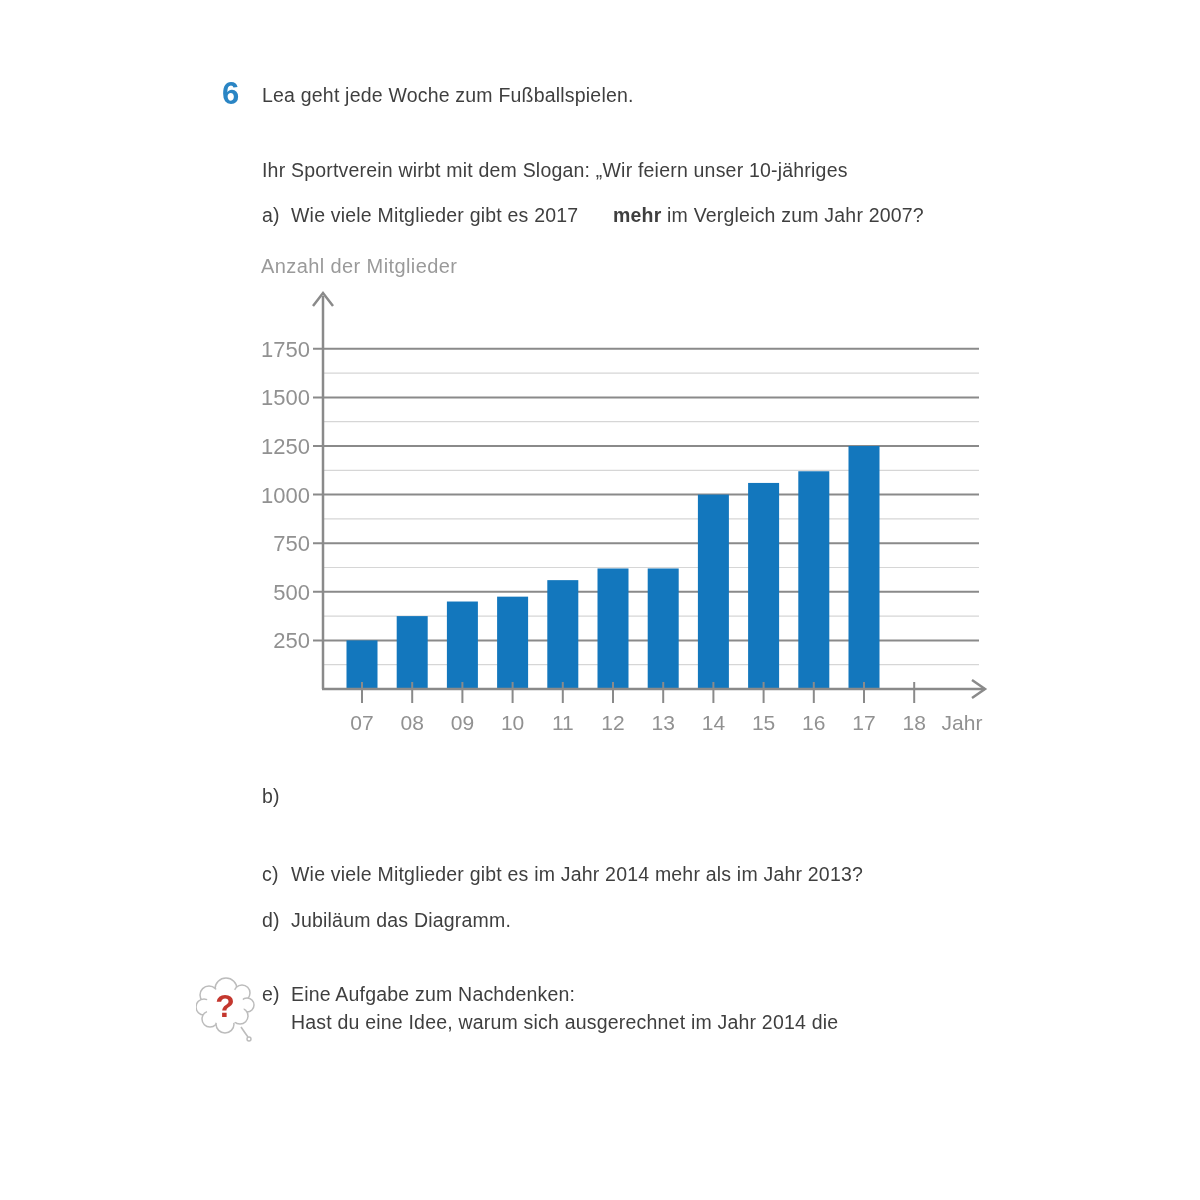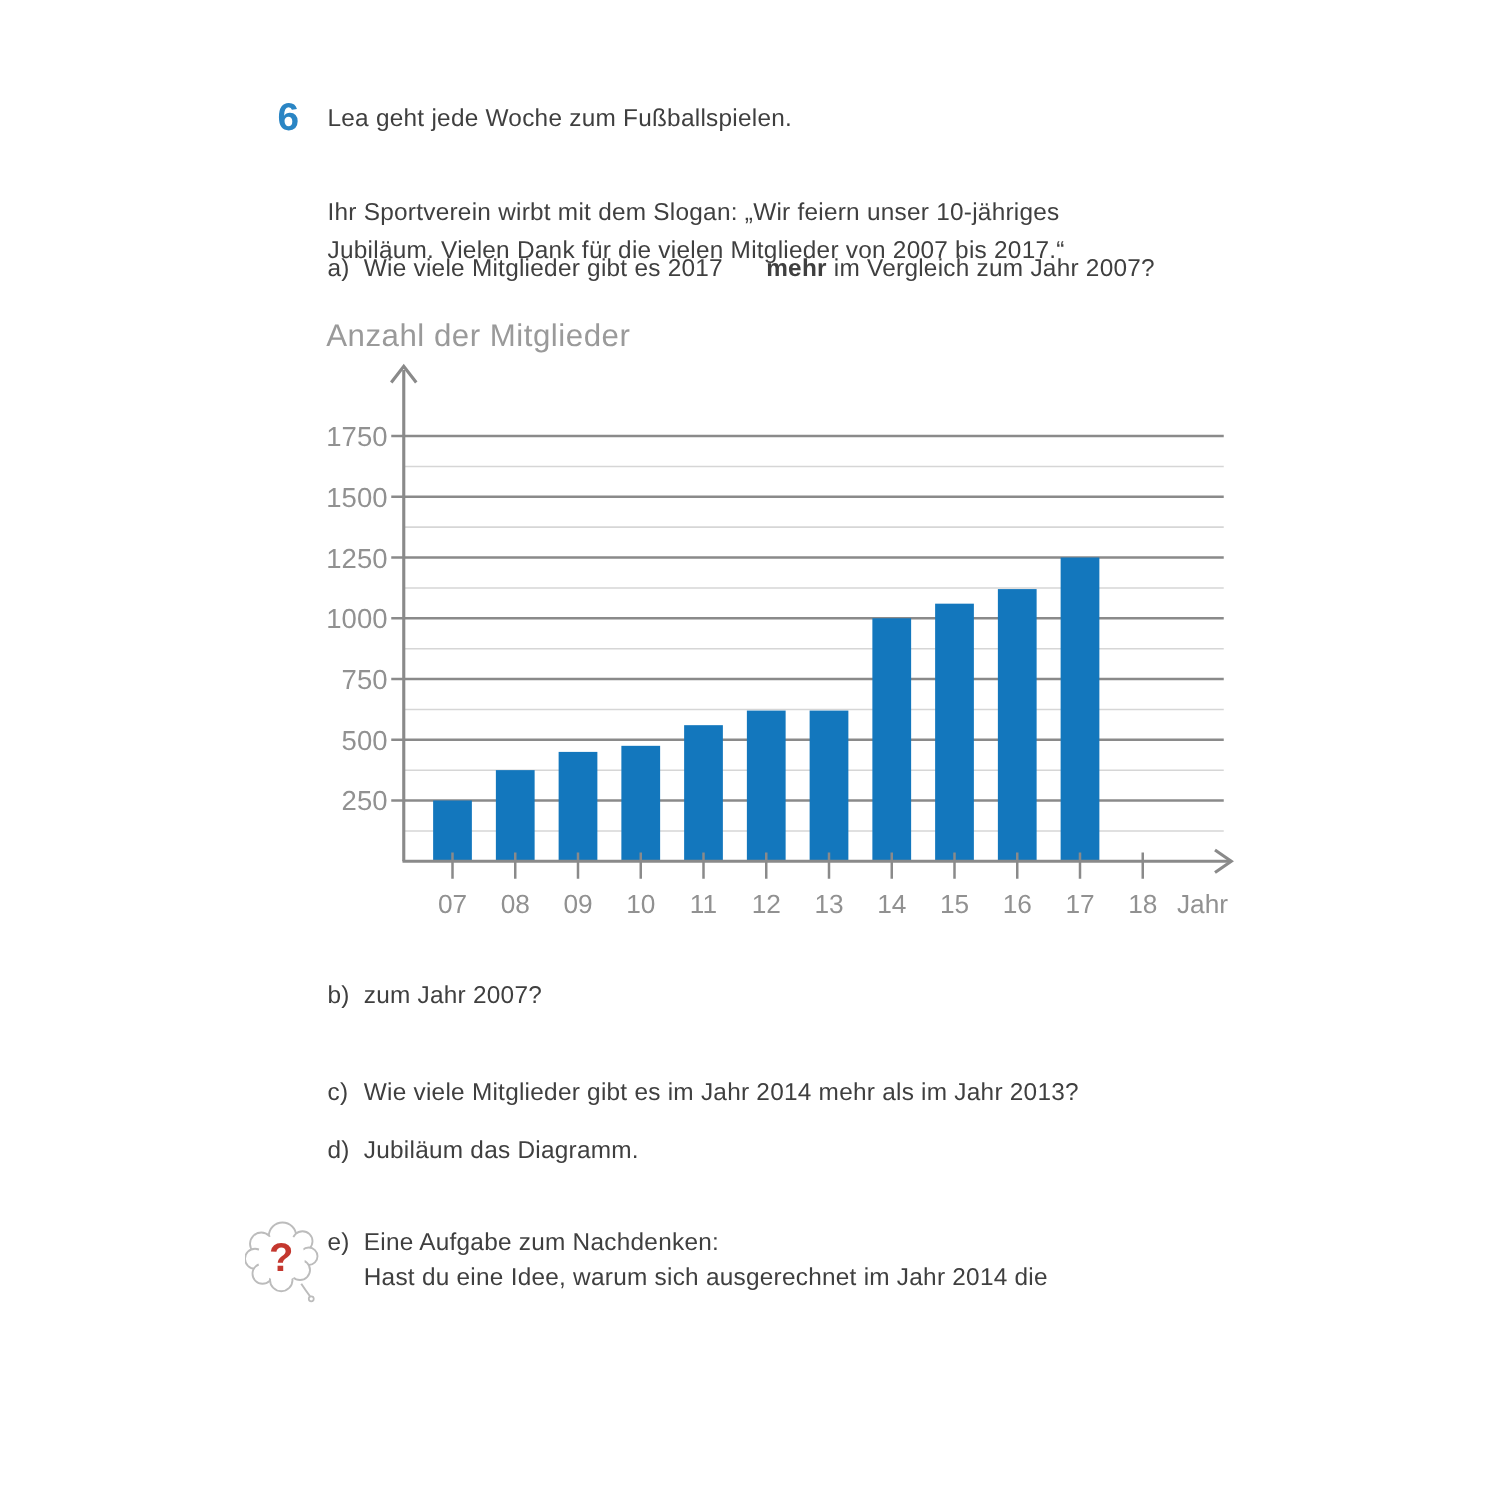--- a/index.html
+++ b/index.html
@@ -21,38 +21,37 @@
   .slogan{left:262px;top:119px;width:700px;margin-top:36px;}
   .q-row{display:flex;}
   .q-label{width:29px;flex:none;}
   .qa{left:262px;top:200px;}
   .qb{left:262px;top:781px;}
   .qc{left:262px;top:859px;}
   .qd{left:262px;top:905px;}
   .qe{left:262px;top:980px;line-height:28px;}
   .chart-title{
     left:261px;top:255px;
-    font-size:25px;color:#9a9a9a;letter-spacing:0.4px;text-align:center;
+    font-size:20px;color:#9a9a9a;letter-spacing:0.4px;text-align:center;
   }
   .chart-box{left:235px;top:280px;}
   .bubble-box{left:196px;top:976px;}
   b{font-weight:bold;margin-left:29px;}
 </style>
 </head>
 <body>
 
 <div class="page">
 
   <div class="abs exnum">6</div>
 
   <div class="abs body-text intro1">Lea geht jede Woche zum Fußballspielen.</div>
 
   <div class="abs body-text slogan">
     <div>Ihr Sportverein wirbt mit dem Slogan: „Wir feiern unser 10-jähriges</div>
-    <div>Jubiläum. Vielen Dank für die vielen Mitglieder von 2007 bis 2017.“</div>
   </div>
 
   <div class="abs body-text q-row qa">
     <span class="q-label">a)</span>
     <span><span>Wie viele Mitglieder gibt es 2017 </span><b>mehr</b><span> im Vergleich zum Jahr 2007?</span></span>
   </div>
 
   <div class="abs chart-title">Anzahl der Mitglieder</div>
 
   <div class="abs chart-box">
@@ -117,21 +116,20 @@
         <path d="M 78 26 L 88 13 L 98 26" fill="none" stroke="#8a8a8a" stroke-width="2.5"></path>
         <line x1="87" y1="409" x2="750" y2="409" stroke="#8a8a8a" stroke-width="2.5"></line>
         <path d="M 737 400 L 750 409 L 737 418" fill="none" stroke="#8a8a8a" stroke-width="2.5"></path>
         <text x="727" y="450" text-anchor="middle" font-size="21" font-family="Liberation Sans, sans-serif" fill="#919191">Jahr</text>
       </svg>
   </div>
 
   <div class="abs body-text q-row qb">
     <span class="q-label">b)</span>
     <span>
-      <div>zum Jahr 2007?</div>
     </span>
   </div>
 
   <div class="abs body-text q-row qc">
     <span class="q-label">c)</span>
     <span>Wie viele Mitglieder gibt es im Jahr 2014 mehr als im Jahr 2013?</span>
   </div>
 
   <div class="abs body-text q-row qd">
     <span class="q-label">d)</span>

